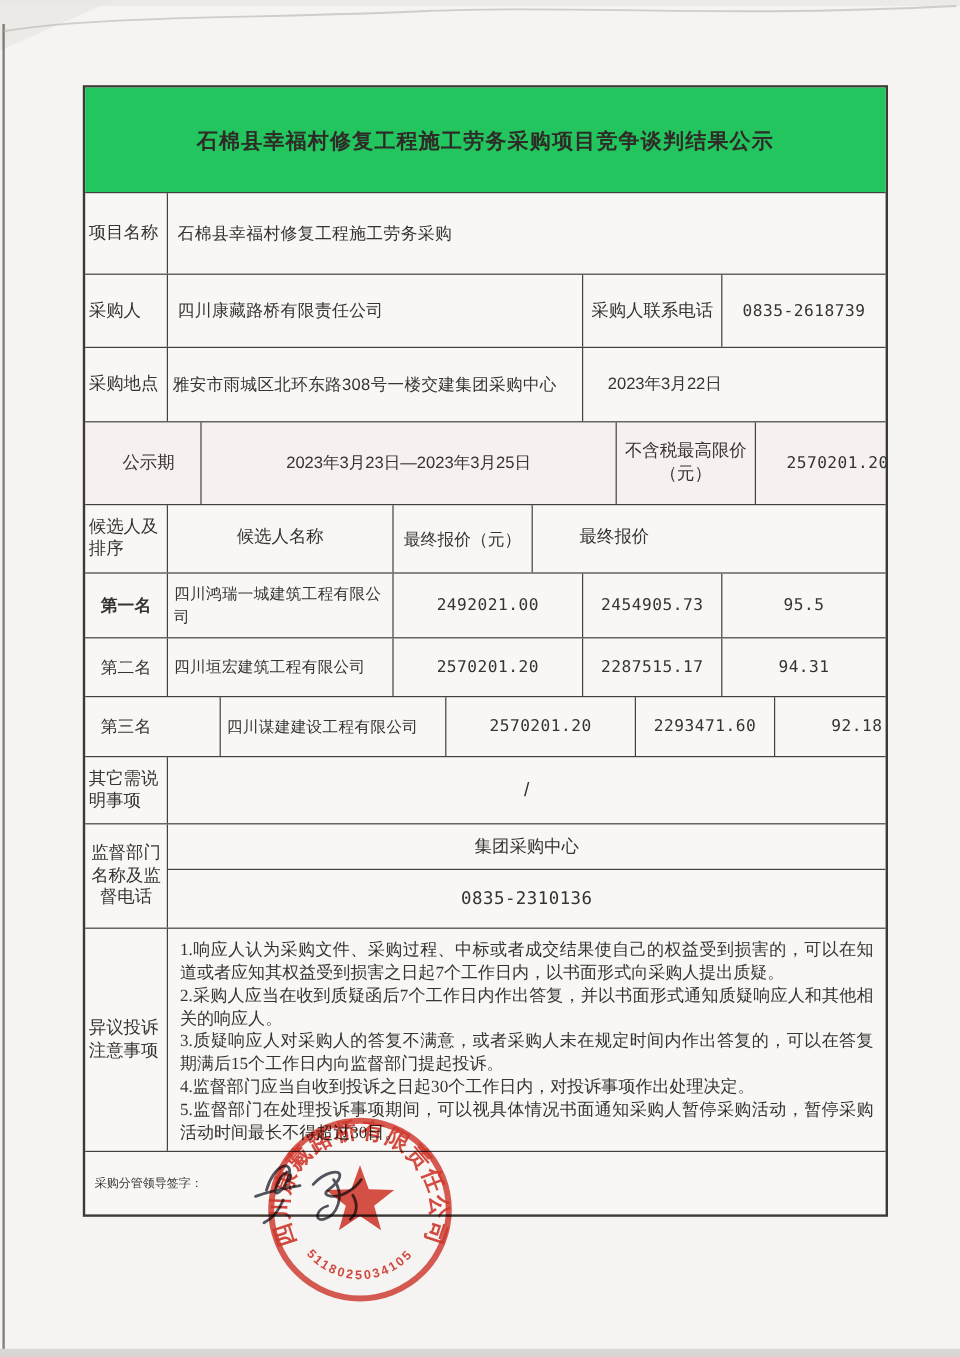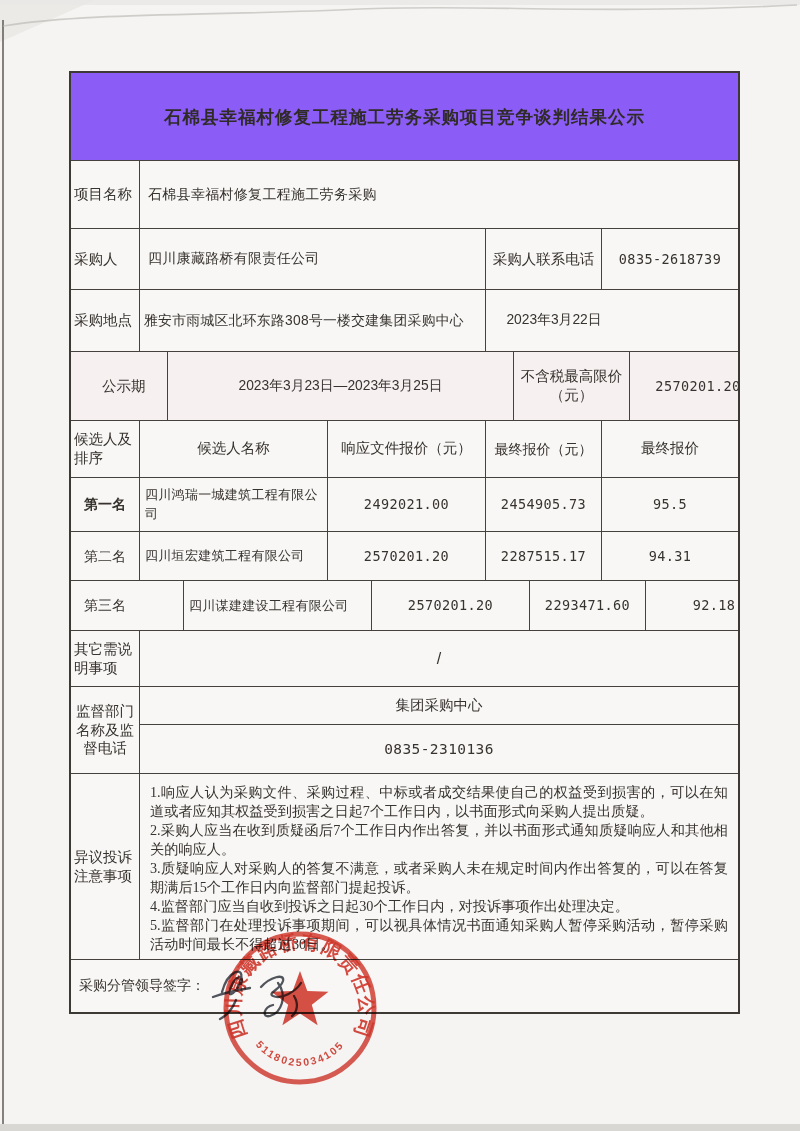--- a/index.html
+++ b/index.html
@@ -38,31 +38,31 @@
   .w4{flex:0 0 116px;}
   .w5{flex:0 0 137px;}
   .w23{flex:0 0 346px;}
   .grow{flex:1 1 auto;}
 
   .lab{padding:2px 3px;font-size:14.5px;line-height:1.3;}
   .lab-center{justify-content:center;text-align:center;}
   .val-left{padding:2px 8px;font-size:14px;letter-spacing:.3px;}
   .val-center{justify-content:center;text-align:center;font-size:14.5px;padding:2px 4px;line-height:1.35;}
   .num{font-family:"DejaVu Sans Mono", monospace;font-size:13.5px;letter-spacing:.4px;}
-  .title-row{height:87px;background:#8b5cf6;font-family:Liberation Serif, serif;}
+  .title-row{height:87px;background:#22c55e;font-family:Liberation Serif, serif;}
   .title-cell{width:100%;justify-content:center;}
   .doc-title{font-size:17.5px;font-weight:bold;letter-spacing:1px;color:#2f2b27;}
   .tint-pink{background:rgba(242,228,228,.28);padding-left:28px;}
   .stack{flex-direction:column;align-items:stretch;padding:0;}
   .sub{box-sizing:border-box;display:flex;align-items:center;justify-content:center;font-size:14.5px;}
   .sub + .sub{border-top:1.5px solid #45413c;}
   .obj-text{display:block;padding:10px 10px 6px 10px;font-size:14.2px;line-height:19px;text-align:justify;align-self:center;}
   .obj-text div{margin:0;font-family:Liberation Serif, serif;}
   .sig-row{height:53px;}
-  .sig-cell{width:100%;padding:2px 8px;font-size:14px;text-align:right;}
+  .sig-cell{width:100%;padding:2px 8px;font-size:10px;text-align:right;}
 
   
   .seal-svg{position:absolute;left:215px;top:923px;mix-blend-mode:multiply;pointer-events:none;}
   .sig-svg{position:absolute;left:206px;top:956px;mix-blend-mode:multiply;pointer-events:none;}
   .seal-font{font-family:"Liberation Sans", sans-serif;font-weight:bold;}
 </style>
 </head>
 <body>
 
 <div class="top-strip"></div>
@@ -104,21 +104,20 @@
   <div class="tr tint-pink" style="height:69px">
     <div class="td w1 lab">公示期</div>
     <div class="td w23 val-center" style="font-size:13.8px;">2023年3月23日—2023年3月25日</div>
     <div class="td w4 lab lab-center">不含税最高限价（元）</div>
     <div class="td w5 val-center num">2570201.20</div>
   </div>
 
   <div class="tr" style="height:57px">
     <div class="td w1 lab">候选人及排序</div>
     <div class="td w2 val-center">候选人名称</div>
-    <div class="td w3 val-center">响应文件报价（元）</div>
     <div class="td w4 val-center" style="font-size:14px;">最终报价（元）</div>
     <div class="td w5 val-center">最终报价</div>
   </div>
 
   <div class="tr" style="height:54px">
     <div class="td w1 val-center" style="font-size:14px;font-weight:bold;">第一名</div>
     <div class="td w2 val-left" style="font-size:13px;line-height:1.4;padding:2px 5px;">四川鸿瑞一城建筑工程有限公司</div>
     <div class="td w3 val-center num">2492021.00</div>
     <div class="td w4 val-center num">2454905.73</div>
     <div class="td w5 val-center num">95.5</div>

